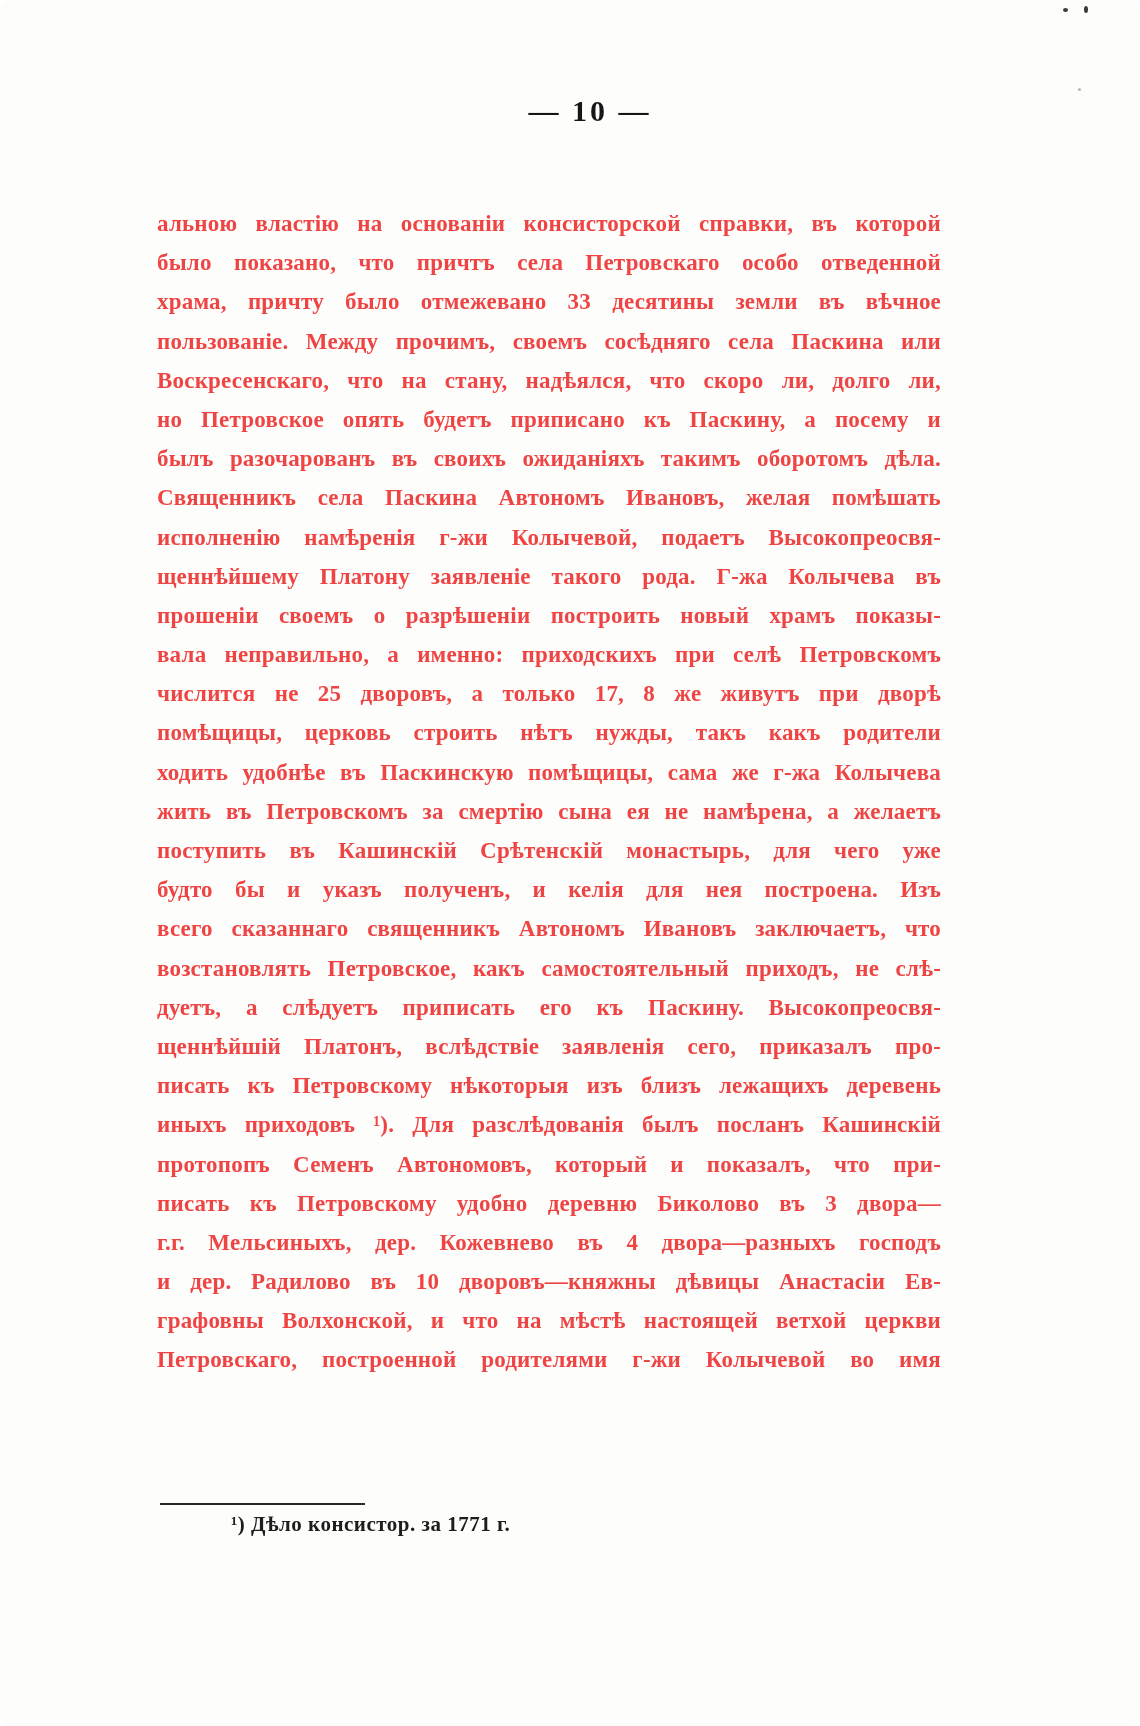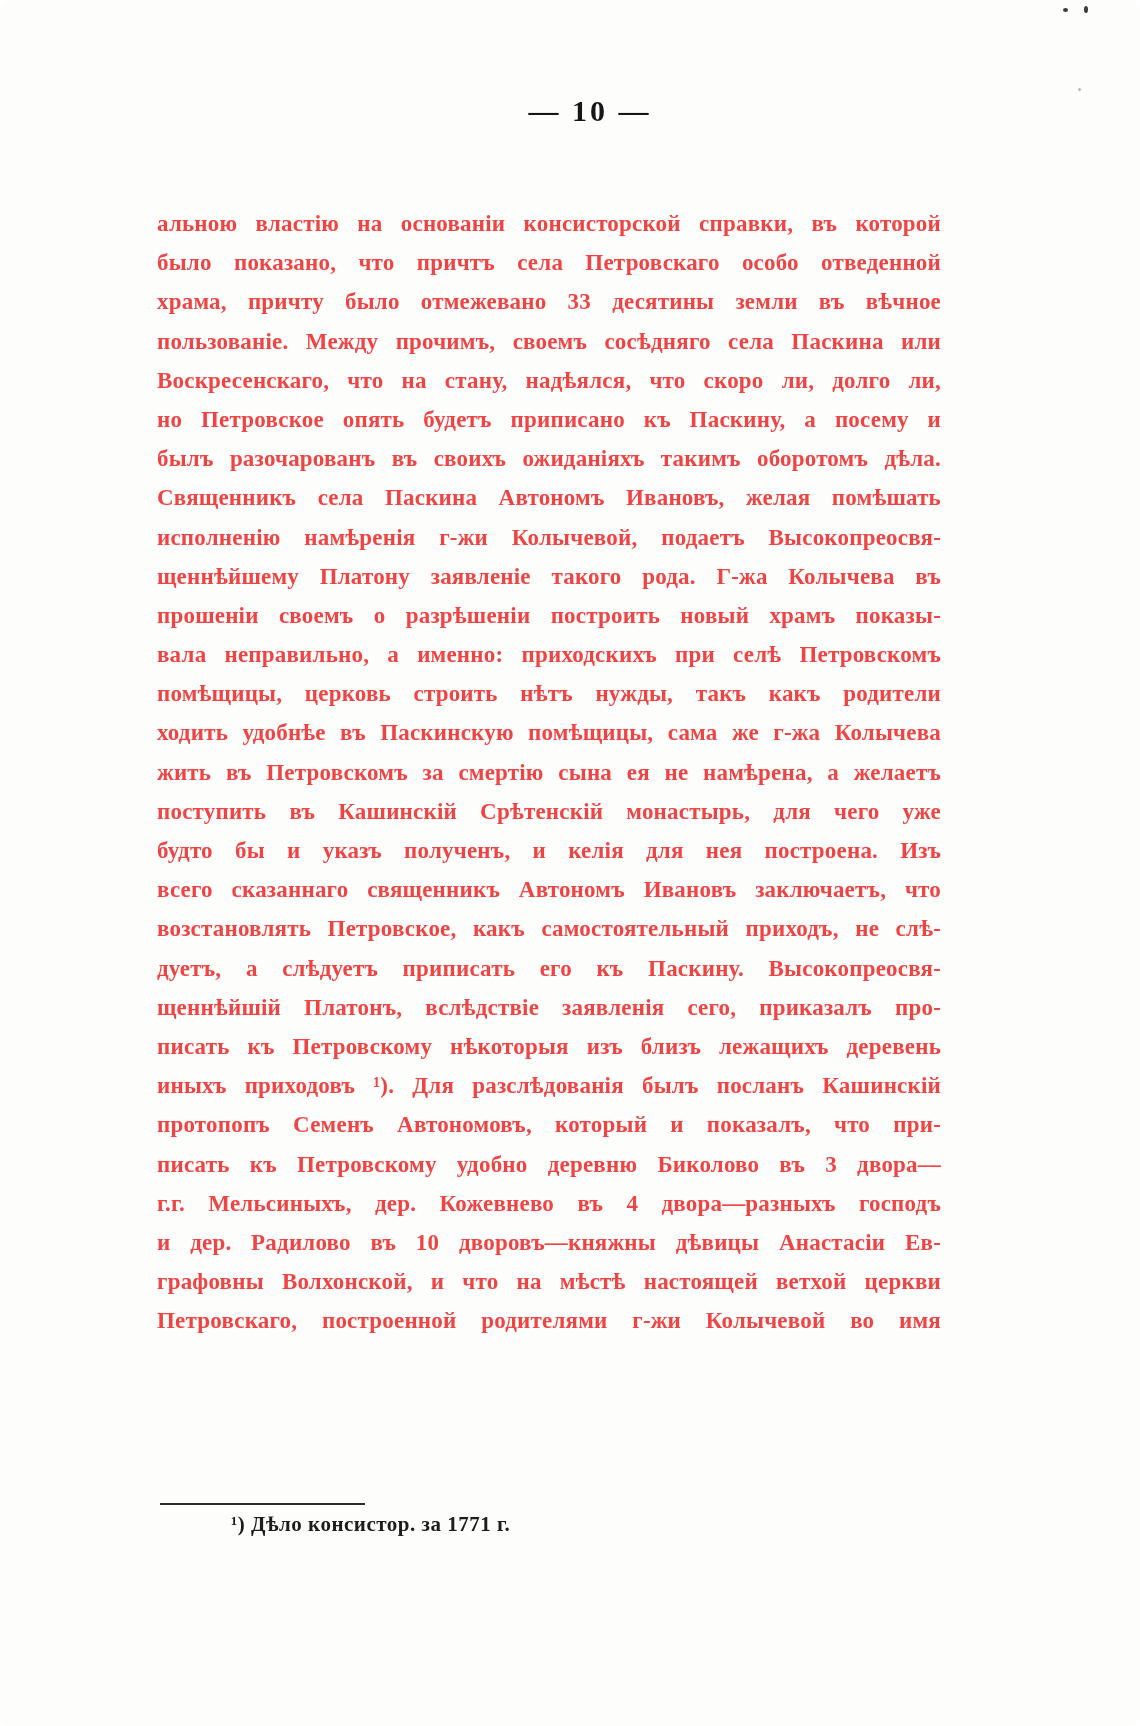--- a/index.html
+++ b/index.html
@@ -88,20 +88,21 @@
       <div class="line">храма, причту было отмежевано 33 десятины земли въ вѣчное</div>
       <div class="line">пользованіе. Между прочимъ, своемъ сосѣдняго села Паскина или</div>
       <div class="line">Воскресенскаго, что на стану, надѣялся, что скоро ли, долго ли,</div>
       <div class="line">но Петровское опять будетъ приписано къ Паскину, а посему и</div>
       <div class="line">былъ разочарованъ въ своихъ ожиданіяхъ такимъ оборотомъ дѣла.</div>
       <div class="line">Священникъ села Паскина Автономъ Ивановъ, желая помѣшать</div>
       <div class="line">исполненію намѣренія г-жи Колычевой, подаетъ Высокопреосвя-</div>
       <div class="line">щеннѣйшему Платону заявленіе такого рода. Г-жа Колычева въ</div>
       <div class="line">прошеніи своемъ о разрѣшеніи построить новый храмъ показы-</div>
       <div class="line">вала неправильно, а именно: приходскихъ при селѣ Петровскомъ</div>
+      <div class="line">числится не 25 дворовъ, а только 17, 8 же живутъ при дворѣ</div>
       <div class="line">помѣщицы, церковь строить нѣтъ нужды, такъ какъ родители</div>
       <div class="line">ходить удобнѣе въ Паскинскую помѣщицы, сама же г-жа Колычева</div>
       <div class="line">жить въ Петровскомъ за смертію сына ея не намѣрена, а желаетъ</div>
       <div class="line">поступить въ Кашинскій Срѣтенскій монастырь, для чего уже</div>
       <div class="line">будто бы и указъ полученъ, и келія для нея построена. Изъ</div>
       <div class="line">всего сказаннаго священникъ Автономъ Ивановъ заключаетъ, что</div>
       <div class="line">возстановлять Петровское, какъ самостоятельный приходъ, не слѣ-</div>
       <div class="line">дуетъ, а слѣдуетъ приписать его къ Паскину. Высокопреосвя-</div>
       <div class="line">щеннѣйшій Платонъ, вслѣдствіе заявленія сего, приказалъ про-</div>
       <div class="line">писать къ Петровскому нѣкоторыя изъ близъ лежащихъ деревень</div>

